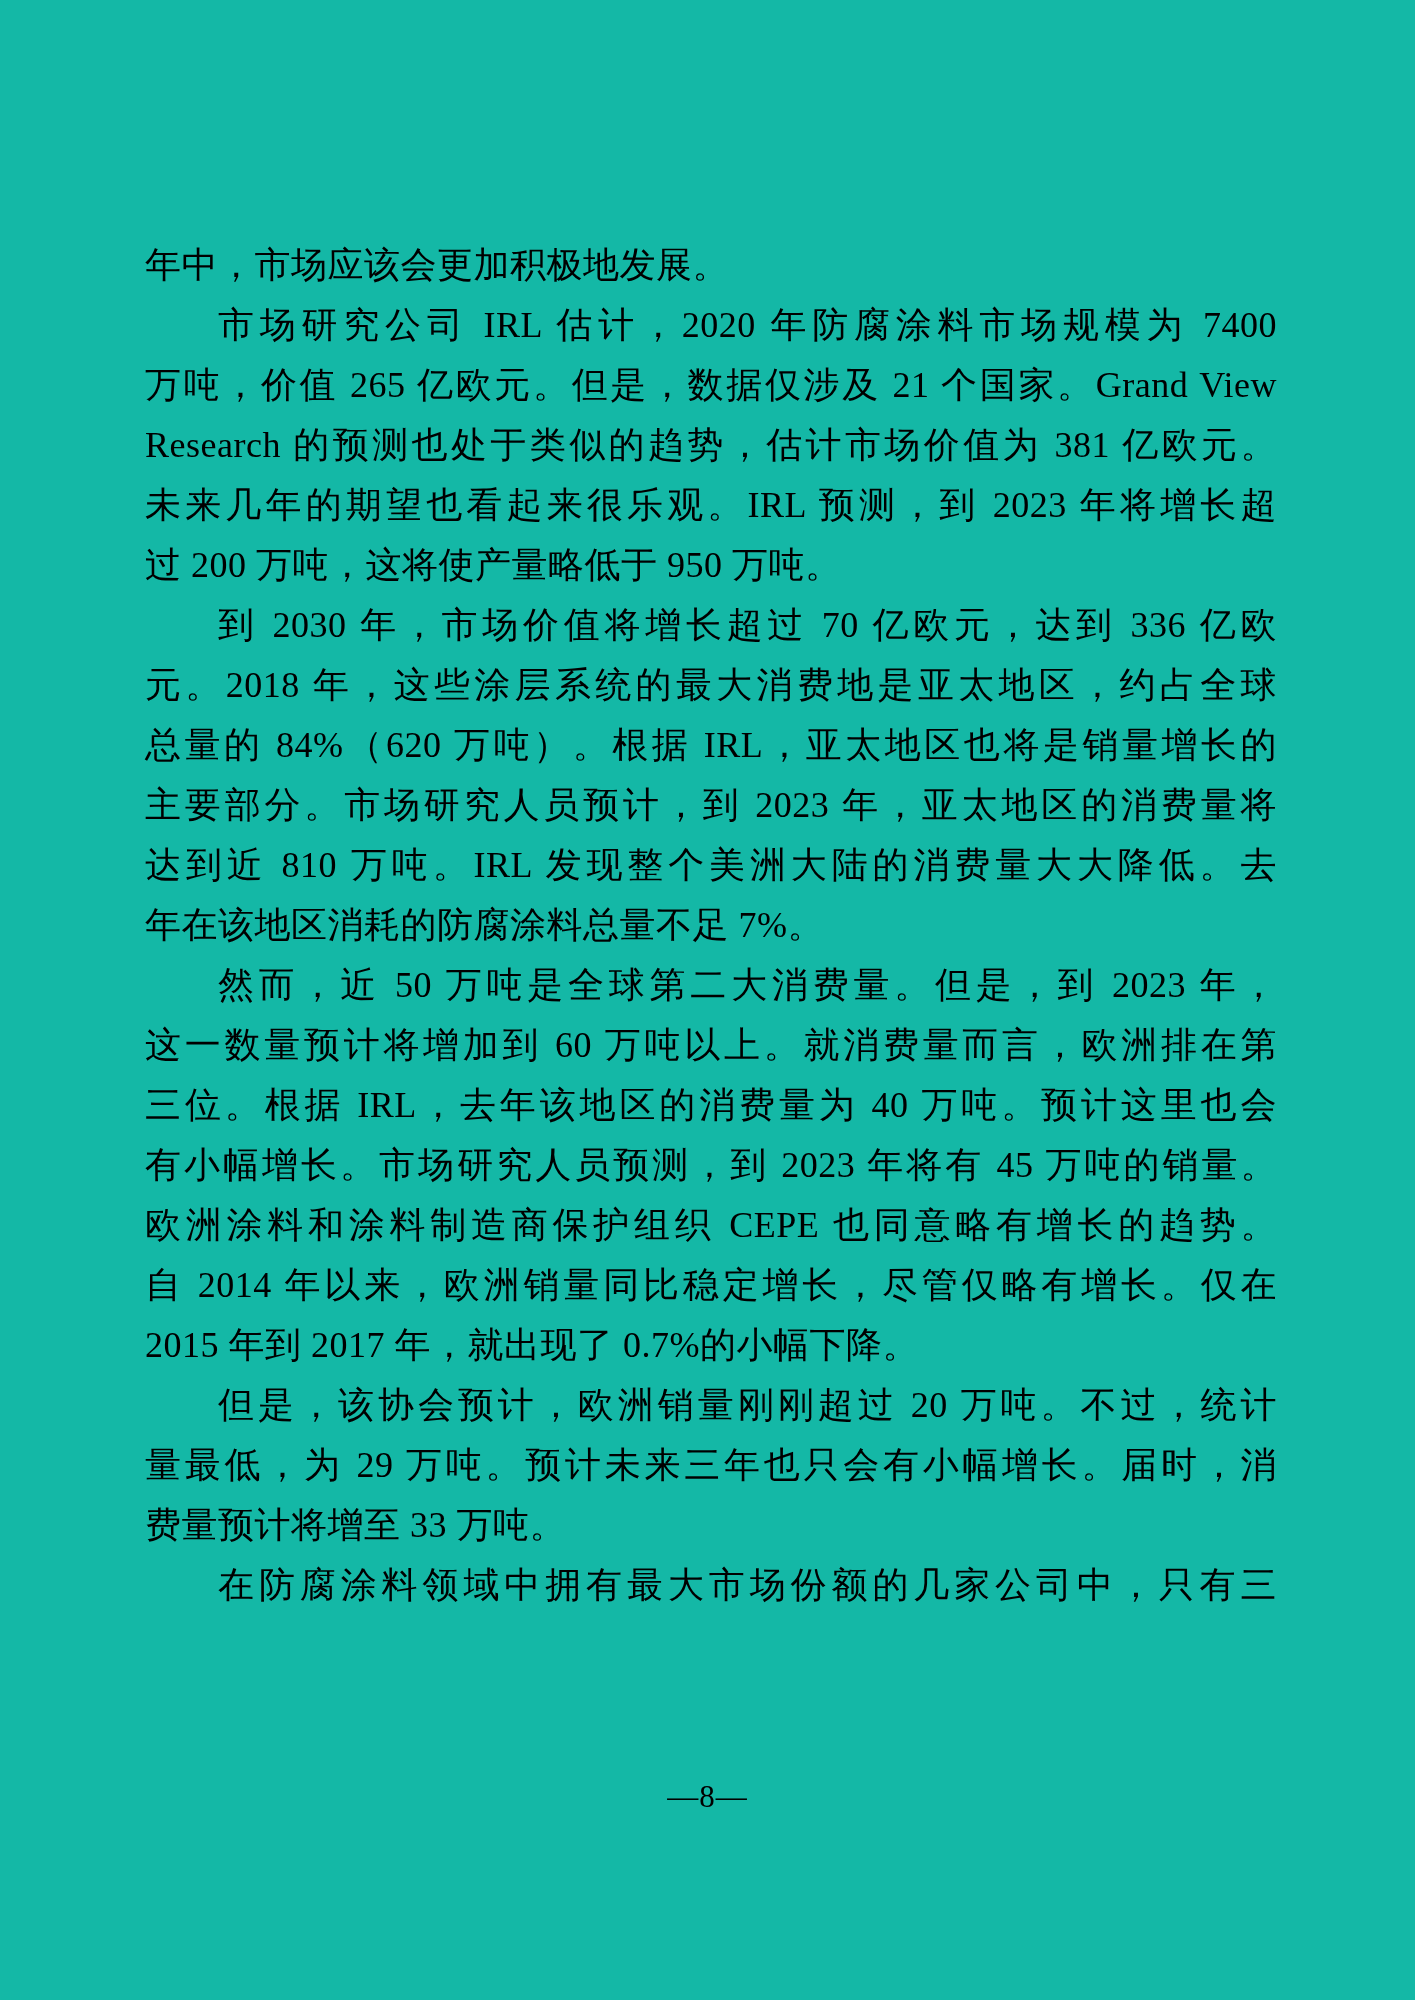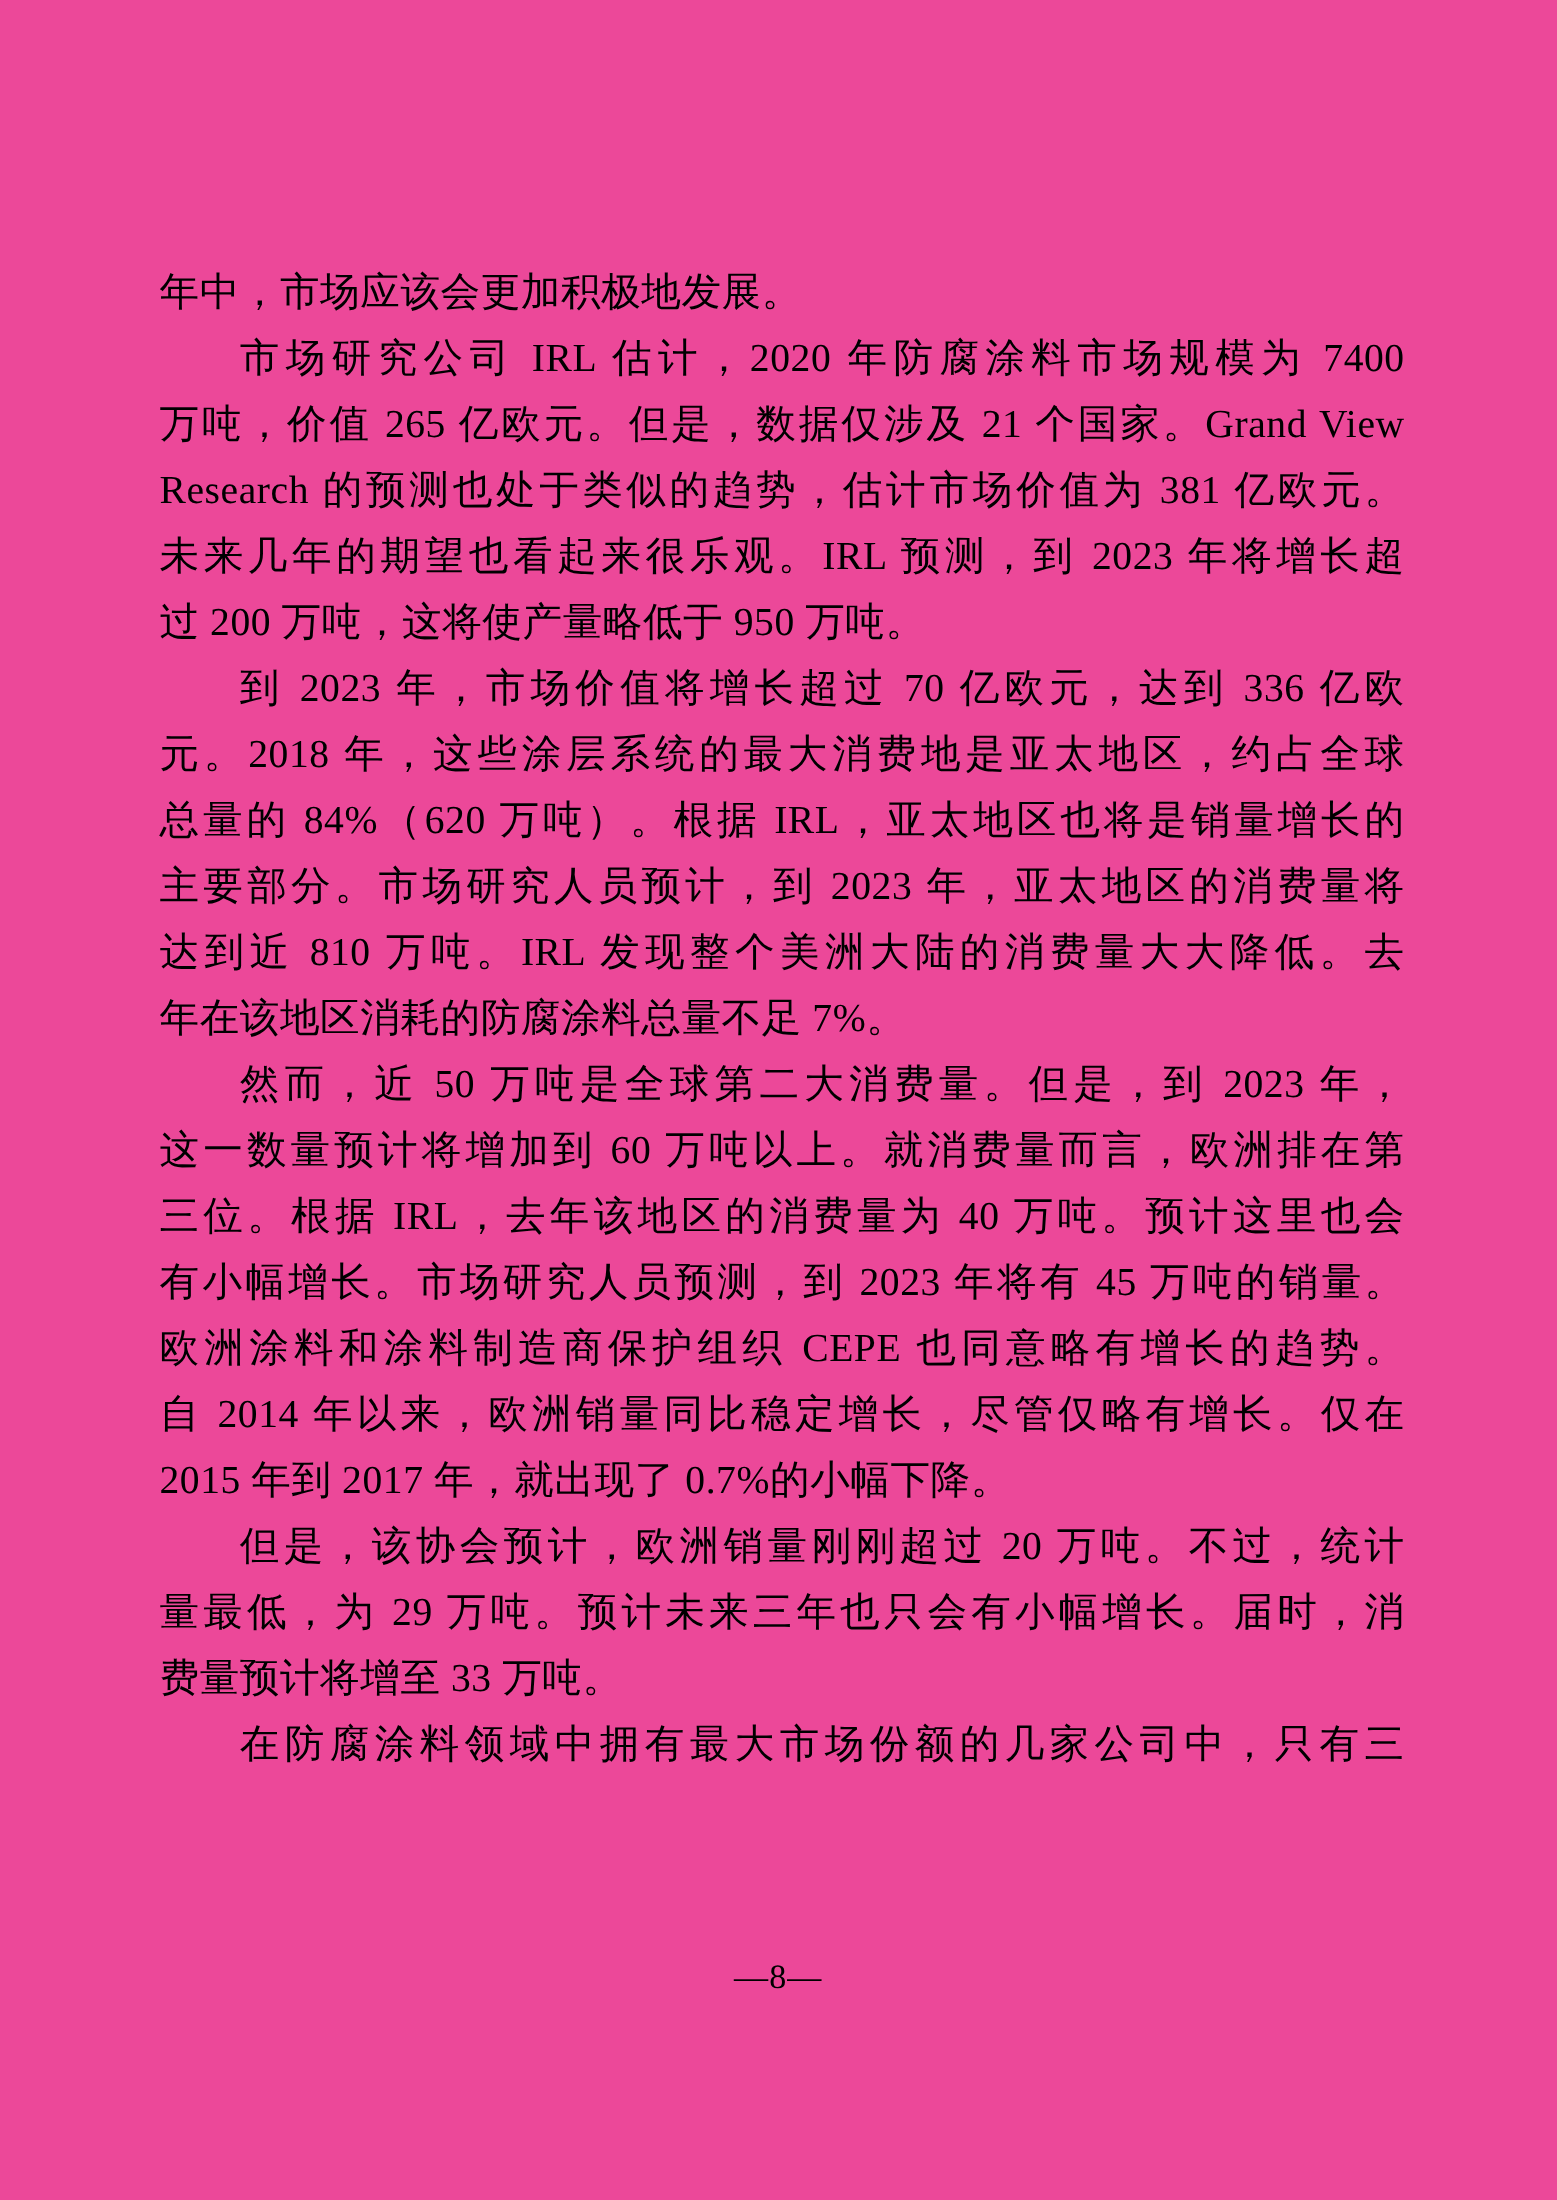--- a/index.html
+++ b/index.html
@@ -4,21 +4,21 @@
 <style>
   html, body {
     margin: 0;
     padding: 0;
     background: #ffffff;
   }
   .page {
     position: relative;
     width: 1415px;
     height: 2000px;
-    background: #ec4899;
+    background: #14b8a6;
     overflow: hidden;
     font-family: "Liberation Serif", "DejaVu Serif", serif;
     color: #000000;
   }
   .body-text {
     position: absolute;
     left: 145px;
     top: 235px;
     width: 1132px;
   }
@@ -59,21 +59,21 @@
 <body>
 
 <div class="page">
   <div class="body-text">
     <div class="text-line">年中，市场应该会更加积极地发展。</div>
     <div class="text-line jl indent">市场研究公司 IRL 估计，2020 年防腐涂料市场规模为 7400</div>
     <div class="text-line jl">万吨，价值 265 亿欧元。但是，数据仅涉及 21 个国家。Grand View</div>
     <div class="text-line jl">Research 的预测也处于类似的趋势，估计市场价值为 381 亿欧元。</div>
     <div class="text-line jl">未来几年的期望也看起来很乐观。IRL 预测，到 2023 年将增长超</div>
     <div class="text-line">过 200 万吨，这将使产量略低于 950 万吨。</div>
-    <div class="text-line jl indent">到 2023 年，市场价值将增长超过 70 亿欧元，达到 336 亿欧</div>
+    <div class="text-line jl indent">到 2030 年，市场价值将增长超过 70 亿欧元，达到 336 亿欧</div>
     <div class="text-line jl">元。2018 年，这些涂层系统的最大消费地是亚太地区，约占全球</div>
     <div class="text-line jl">总量的 84%（620 万吨）。根据 IRL，亚太地区也将是销量增长的</div>
     <div class="text-line jl">主要部分。市场研究人员预计，到 2023 年，亚太地区的消费量将</div>
     <div class="text-line jl">达到近 810 万吨。IRL 发现整个美洲大陆的消费量大大降低。去</div>
     <div class="text-line">年在该地区消耗的防腐涂料总量不足 7%。</div>
     <div class="text-line jl indent">然而，近 50 万吨是全球第二大消费量。但是，到 2023 年，</div>
     <div class="text-line jl">这一数量预计将增加到 60 万吨以上。就消费量而言，欧洲排在第</div>
     <div class="text-line jl">三位。根据 IRL，去年该地区的消费量为 40 万吨。预计这里也会</div>
     <div class="text-line jl">有小幅增长。市场研究人员预测，到 2023 年将有 45 万吨的销量。</div>
     <div class="text-line jl">欧洲涂料和涂料制造商保护组织 CEPE 也同意略有增长的趋势。</div>

